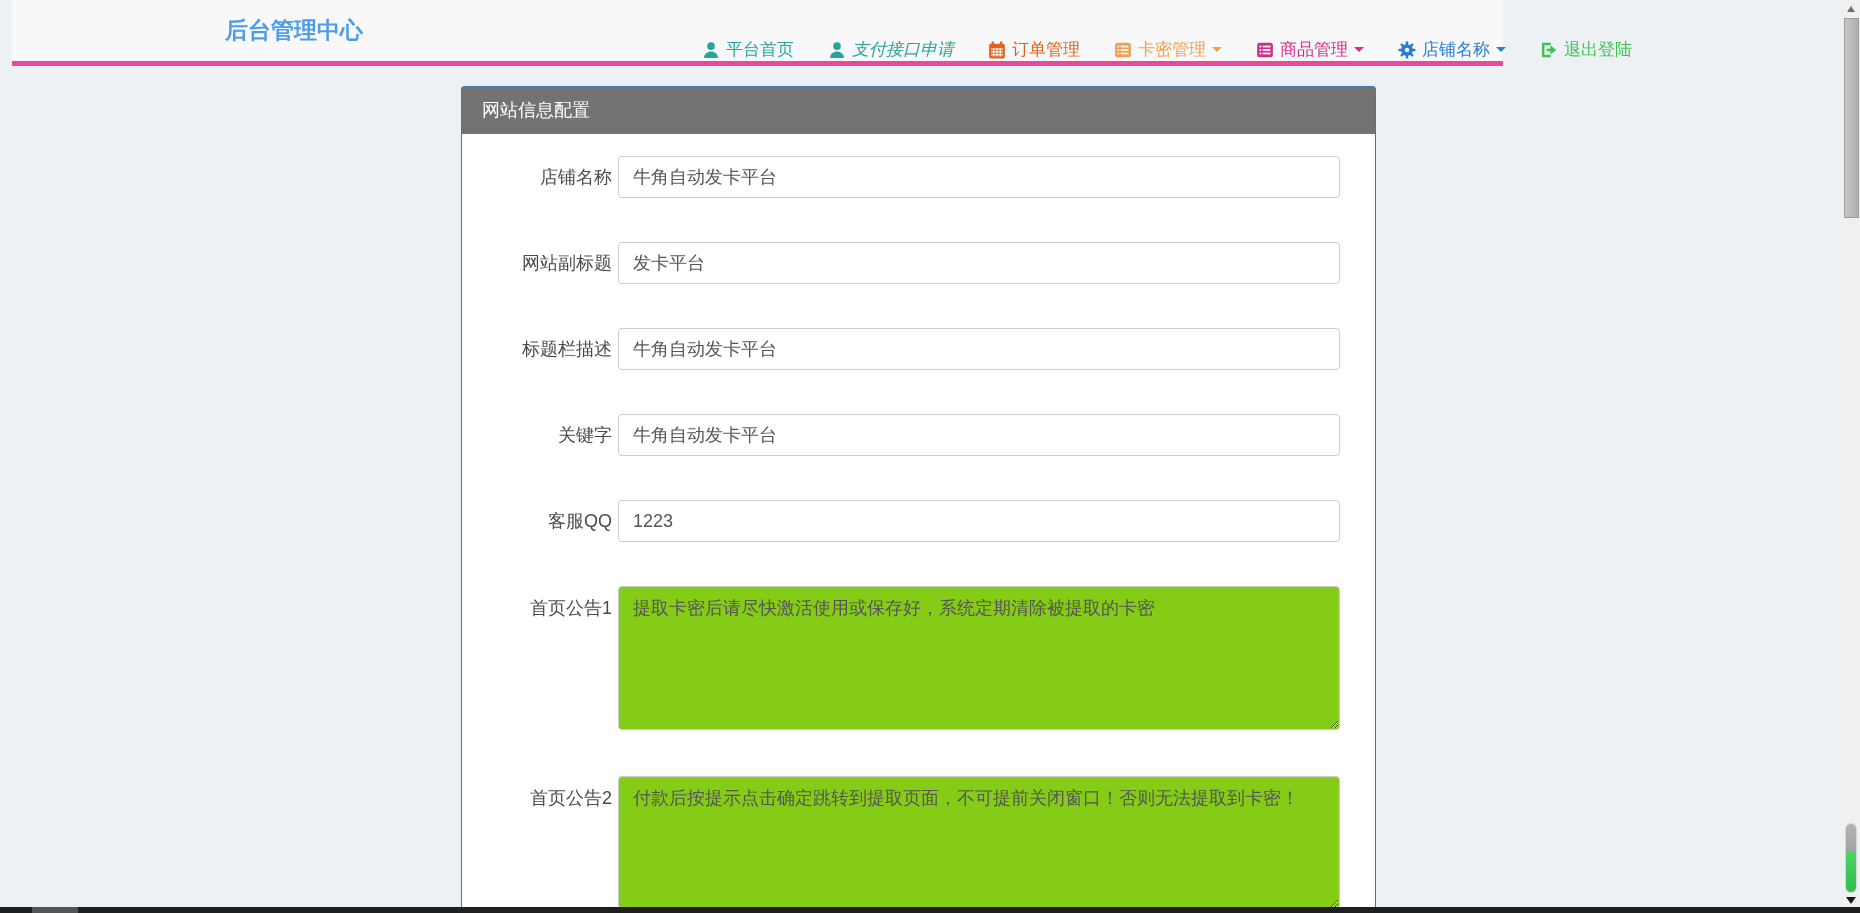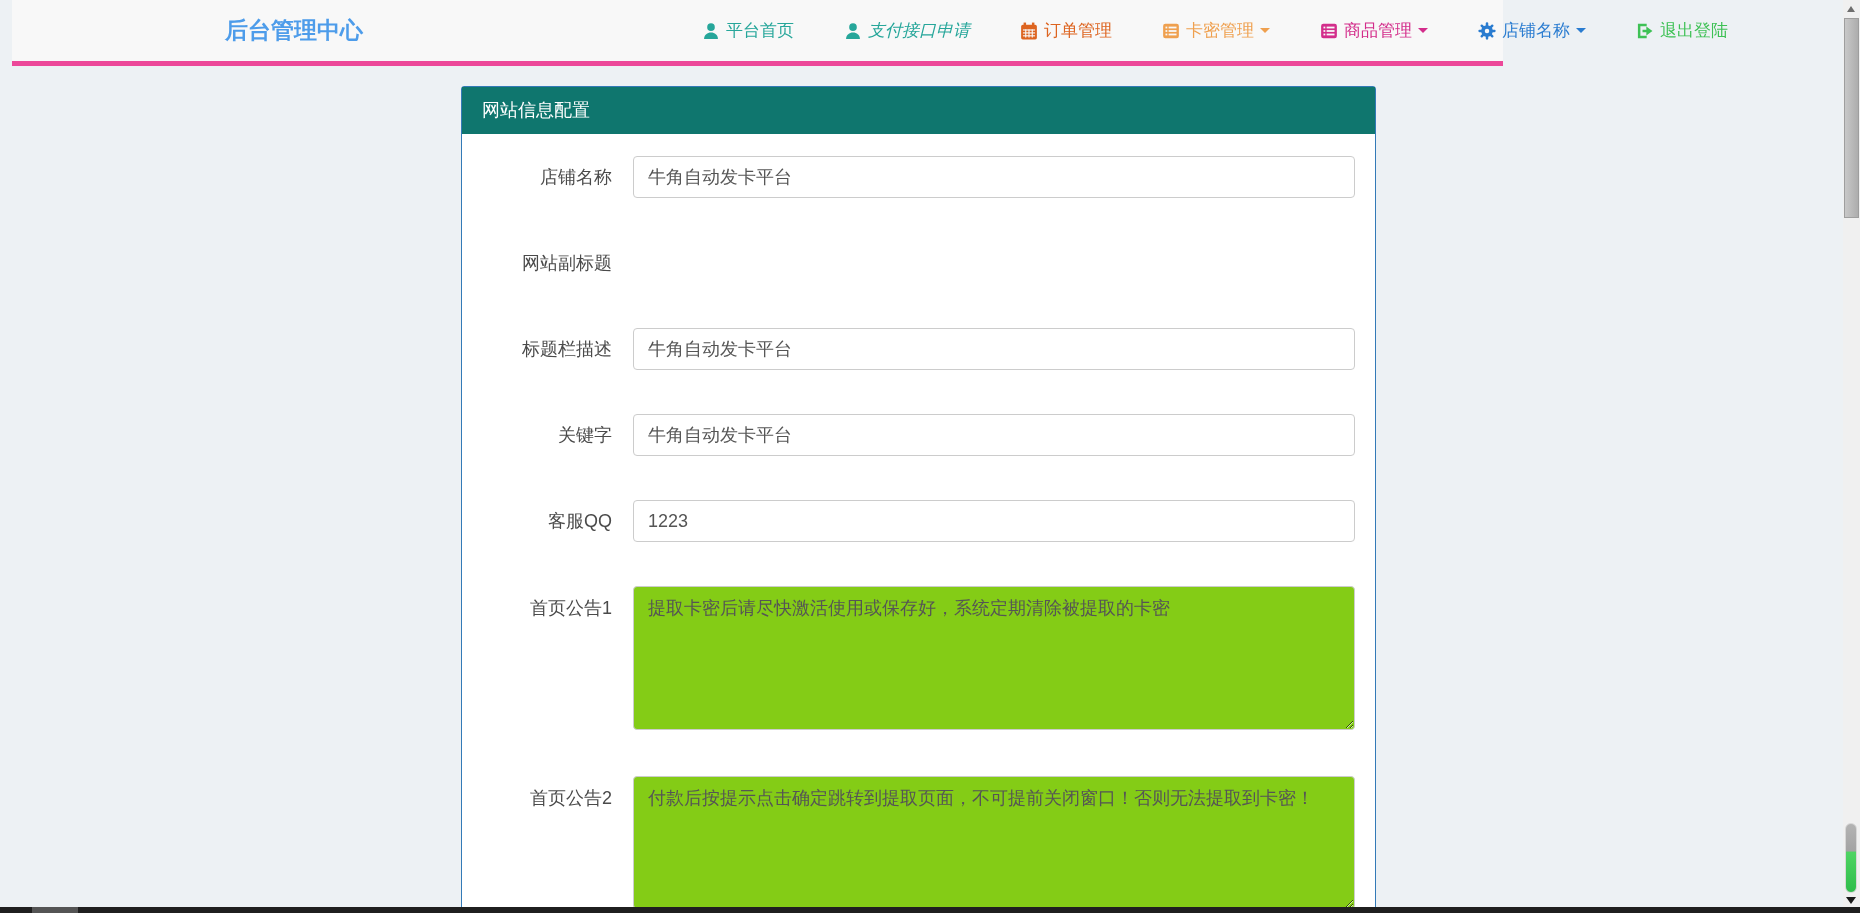--- a/index.html
+++ b/index.html
@@ -13,21 +13,21 @@
   .navbar{
     position:absolute;left:12px;top:0;width:1491px;height:61px;
     background:#f8f8f8;border-bottom:5px solid #ec4899;
   }
   .brand{
     position:absolute;left:213px;top:0;height:61px;line-height:61px;
     font-size:23px;font-weight:bold;color:#4d9cea;cursor:pointer;white-space:nowrap;
   }
   .nav-list{
     position:absolute;left:690px;top:0;height:61px;
-    display:flex;align-items:center;gap:50px;white-space:nowrap;
+    display:flex;align-items:flex-end;gap:34px;white-space:nowrap;
   }
   .nav-item{
     display:flex;align-items:center;font-size:17px;cursor:pointer;
   }
   .nav-item .nicon{width:18px;height:18px;margin-right:6px;flex:0 0 auto;}
   .nav-item svg{display:block;width:100%;height:100%;}
   .caret{
     display:inline-block;margin-left:6px;width:0;height:0;
     border-left:5px solid transparent;border-right:5px solid transparent;
     border-top:5px solid currentColor;
@@ -44,21 +44,21 @@
   }
   .panel-body{padding:22px 0 30px 0;}
   .form-row{display:flex;margin-bottom:44px;}
   .form-row.ta{margin-bottom:46px;}
   .form-row:last-child{margin-bottom:0;}
   .flabel{
     flex:0 0 150px;width:150px;text-align:right;font-size:18px;color:#4a4a4a;
     line-height:42px;
   }
   .form-row.ta .flabel{line-height:normal;padding-top:10px;}
-  .fcontrol{margin-left:21px;}
+  .fcontrol{margin-left:6px;}
   .tinput{
     box-sizing:border-box;width:722px;height:42px;
     border:1px solid #ccc;border-radius:4px;background:#fff;
     padding:0 14px;font-size:18px;color:#555;
     font-family:"Liberation Sans","DejaVu Sans",sans-serif;outline:none;
   }
   .tarea{
     box-sizing:border-box;width:722px;display:block;
     border:1px solid #ccc;border-radius:4px;background:#84cc16;
     padding:8px 14px;font-size:18px;color:#555;line-height:1.45;
@@ -204,30 +204,31 @@
           <path d="M9.2 4.1v2.7H5.8v2.4h3.4v2.7l5.4-3.9z"></path>
         </svg>
       </span>
       <span>退出登陆</span>
     </div>
 
   </div>
 </div>
 
 <div class="panel">
-  <div class="panel-header" style="background-color: #0f766e;">网站信息配置</div>
+  <div class="panel-header" style="background-color: #737373;">网站信息配置</div>
   <div class="panel-body">
 
     <div class="form-row">
       <div class="flabel">店铺名称</div>
       <div class="fcontrol"><input class="tinput" type="text" value="牛角自动发卡平台" style=""></div>
     </div>
 
     <div class="form-row">
       <div class="flabel">网站副标题</div>
+      <div class="fcontrol"><input class="tinput" type="text" value="发卡平台" style=""></div>
     </div>
 
     <div class="form-row">
       <div class="flabel">标题栏描述</div>
       <div class="fcontrol"><input class="tinput" type="text" value="牛角自动发卡平台" style=""></div>
     </div>
 
     <div class="form-row">
       <div class="flabel">关键字</div>
       <div class="fcontrol"><input class="tinput" type="text" value="牛角自动发卡平台" style=""></div>

